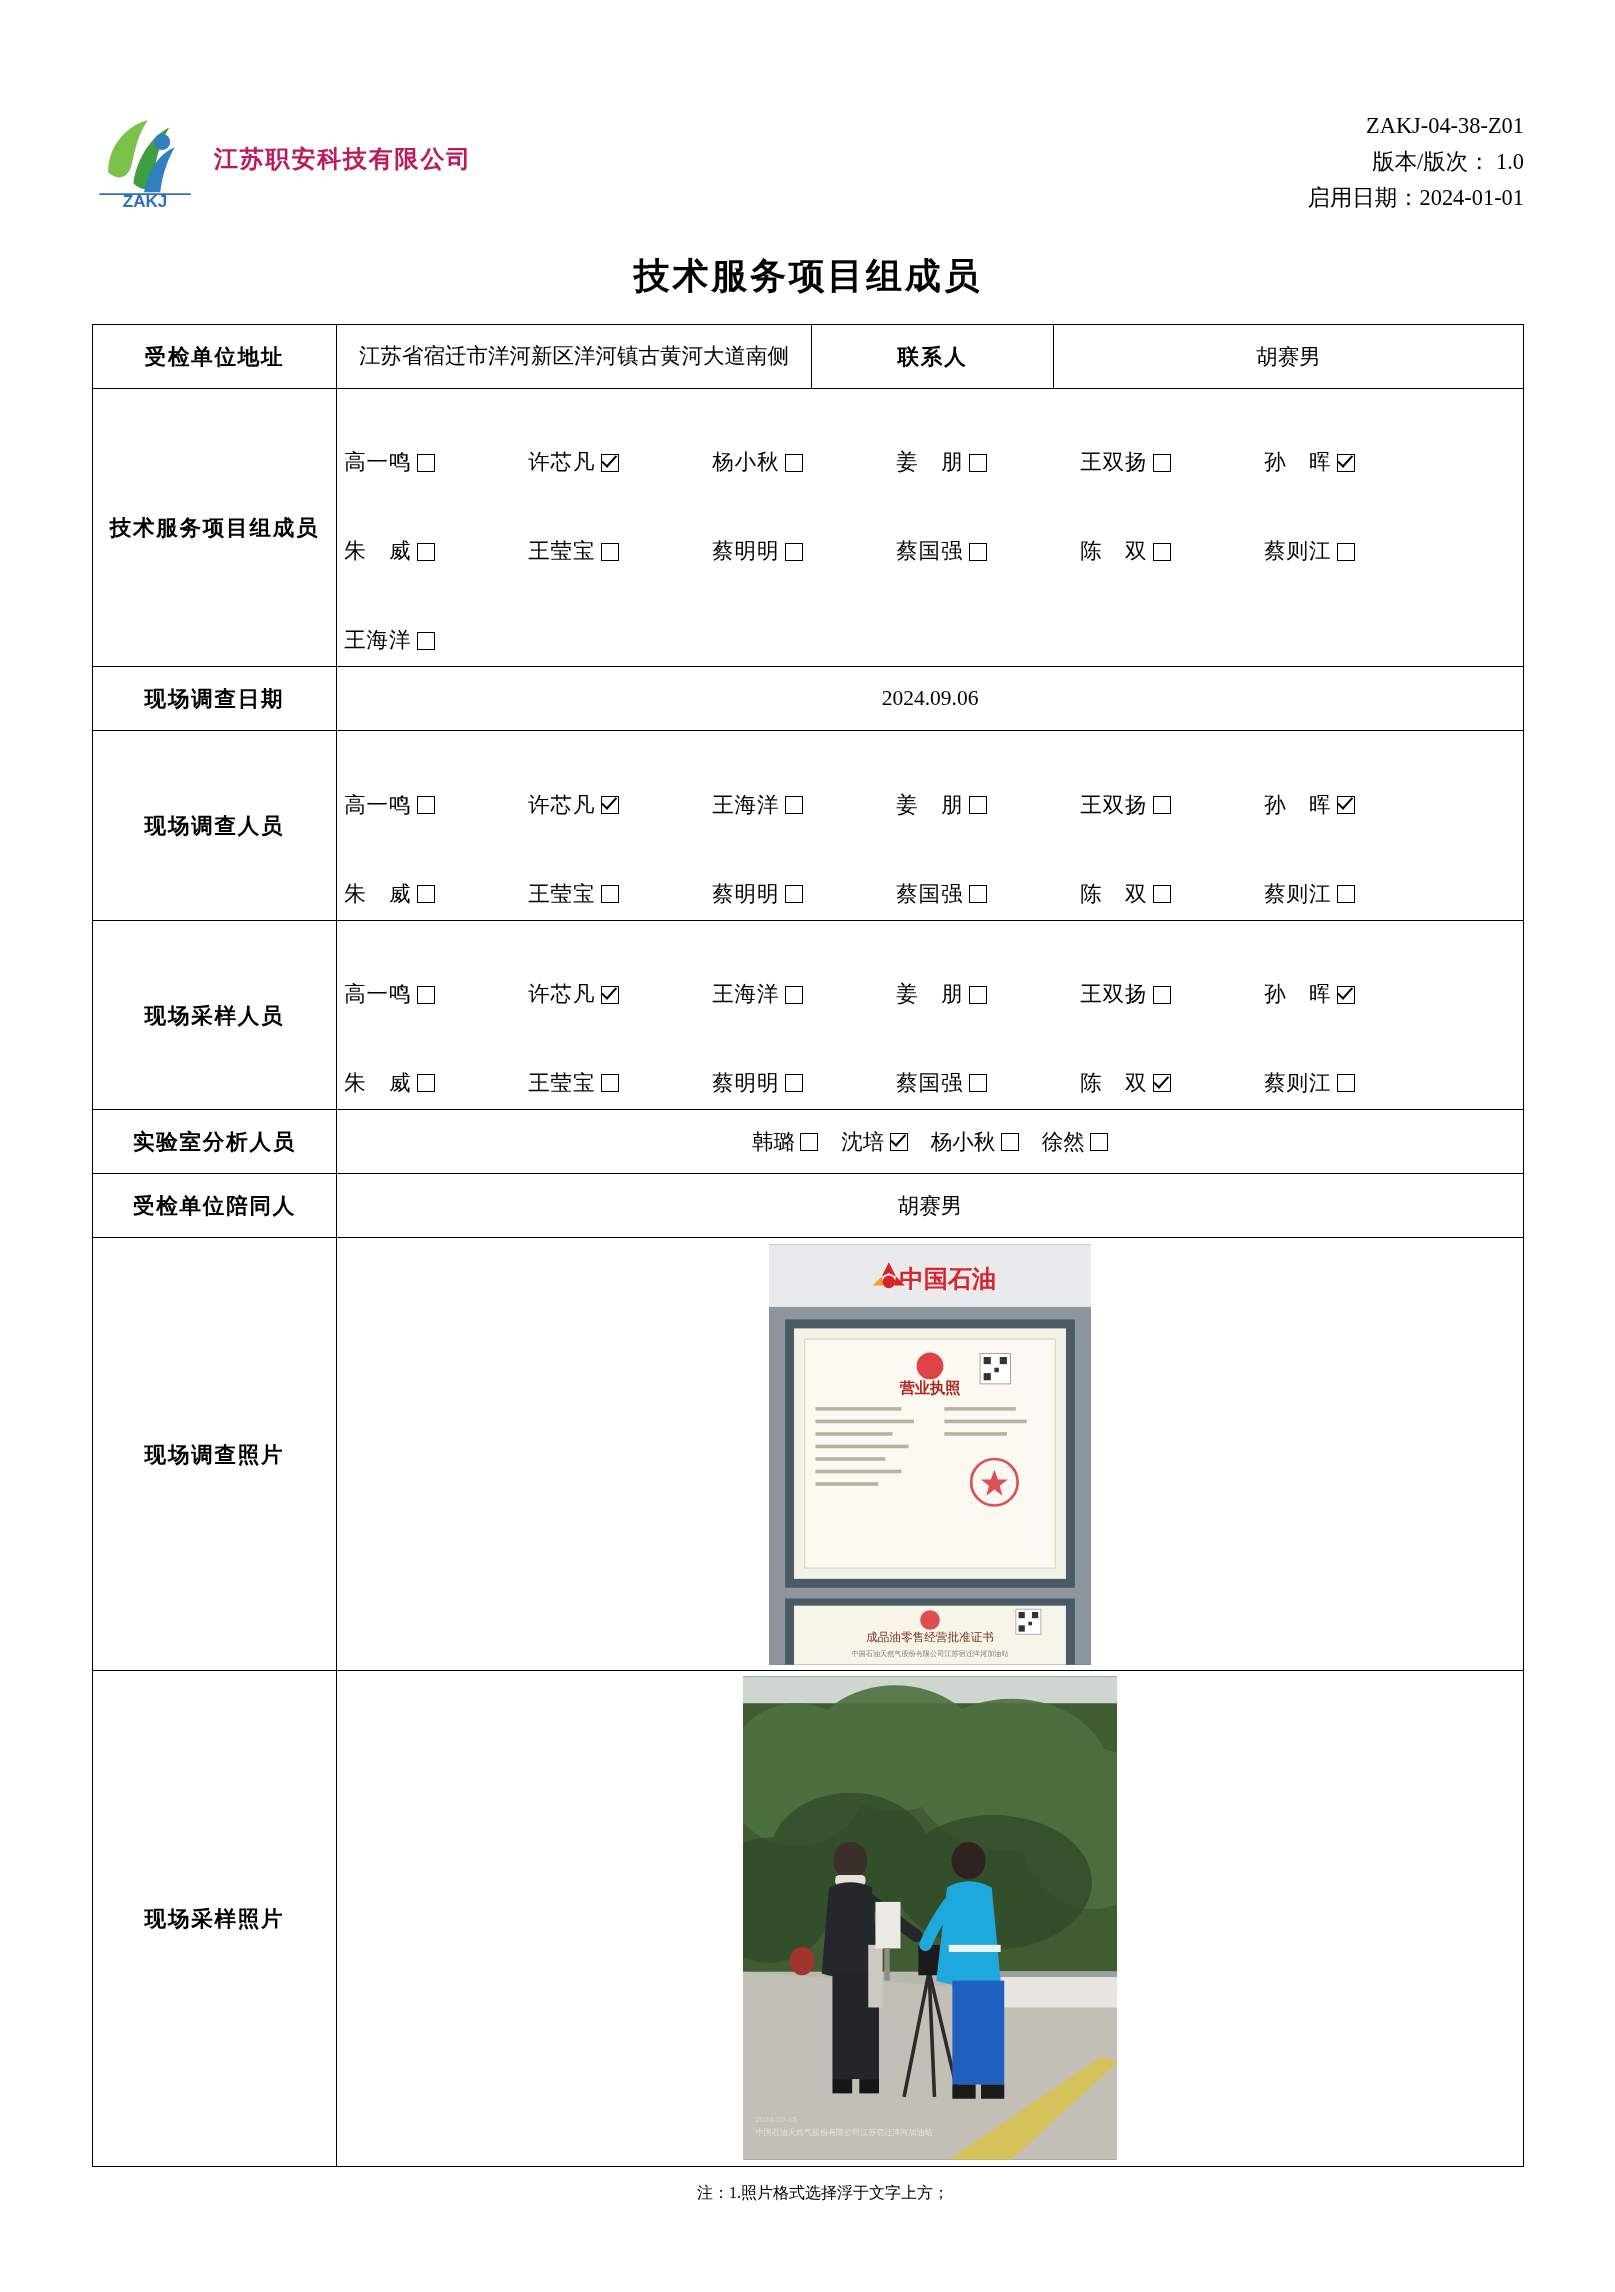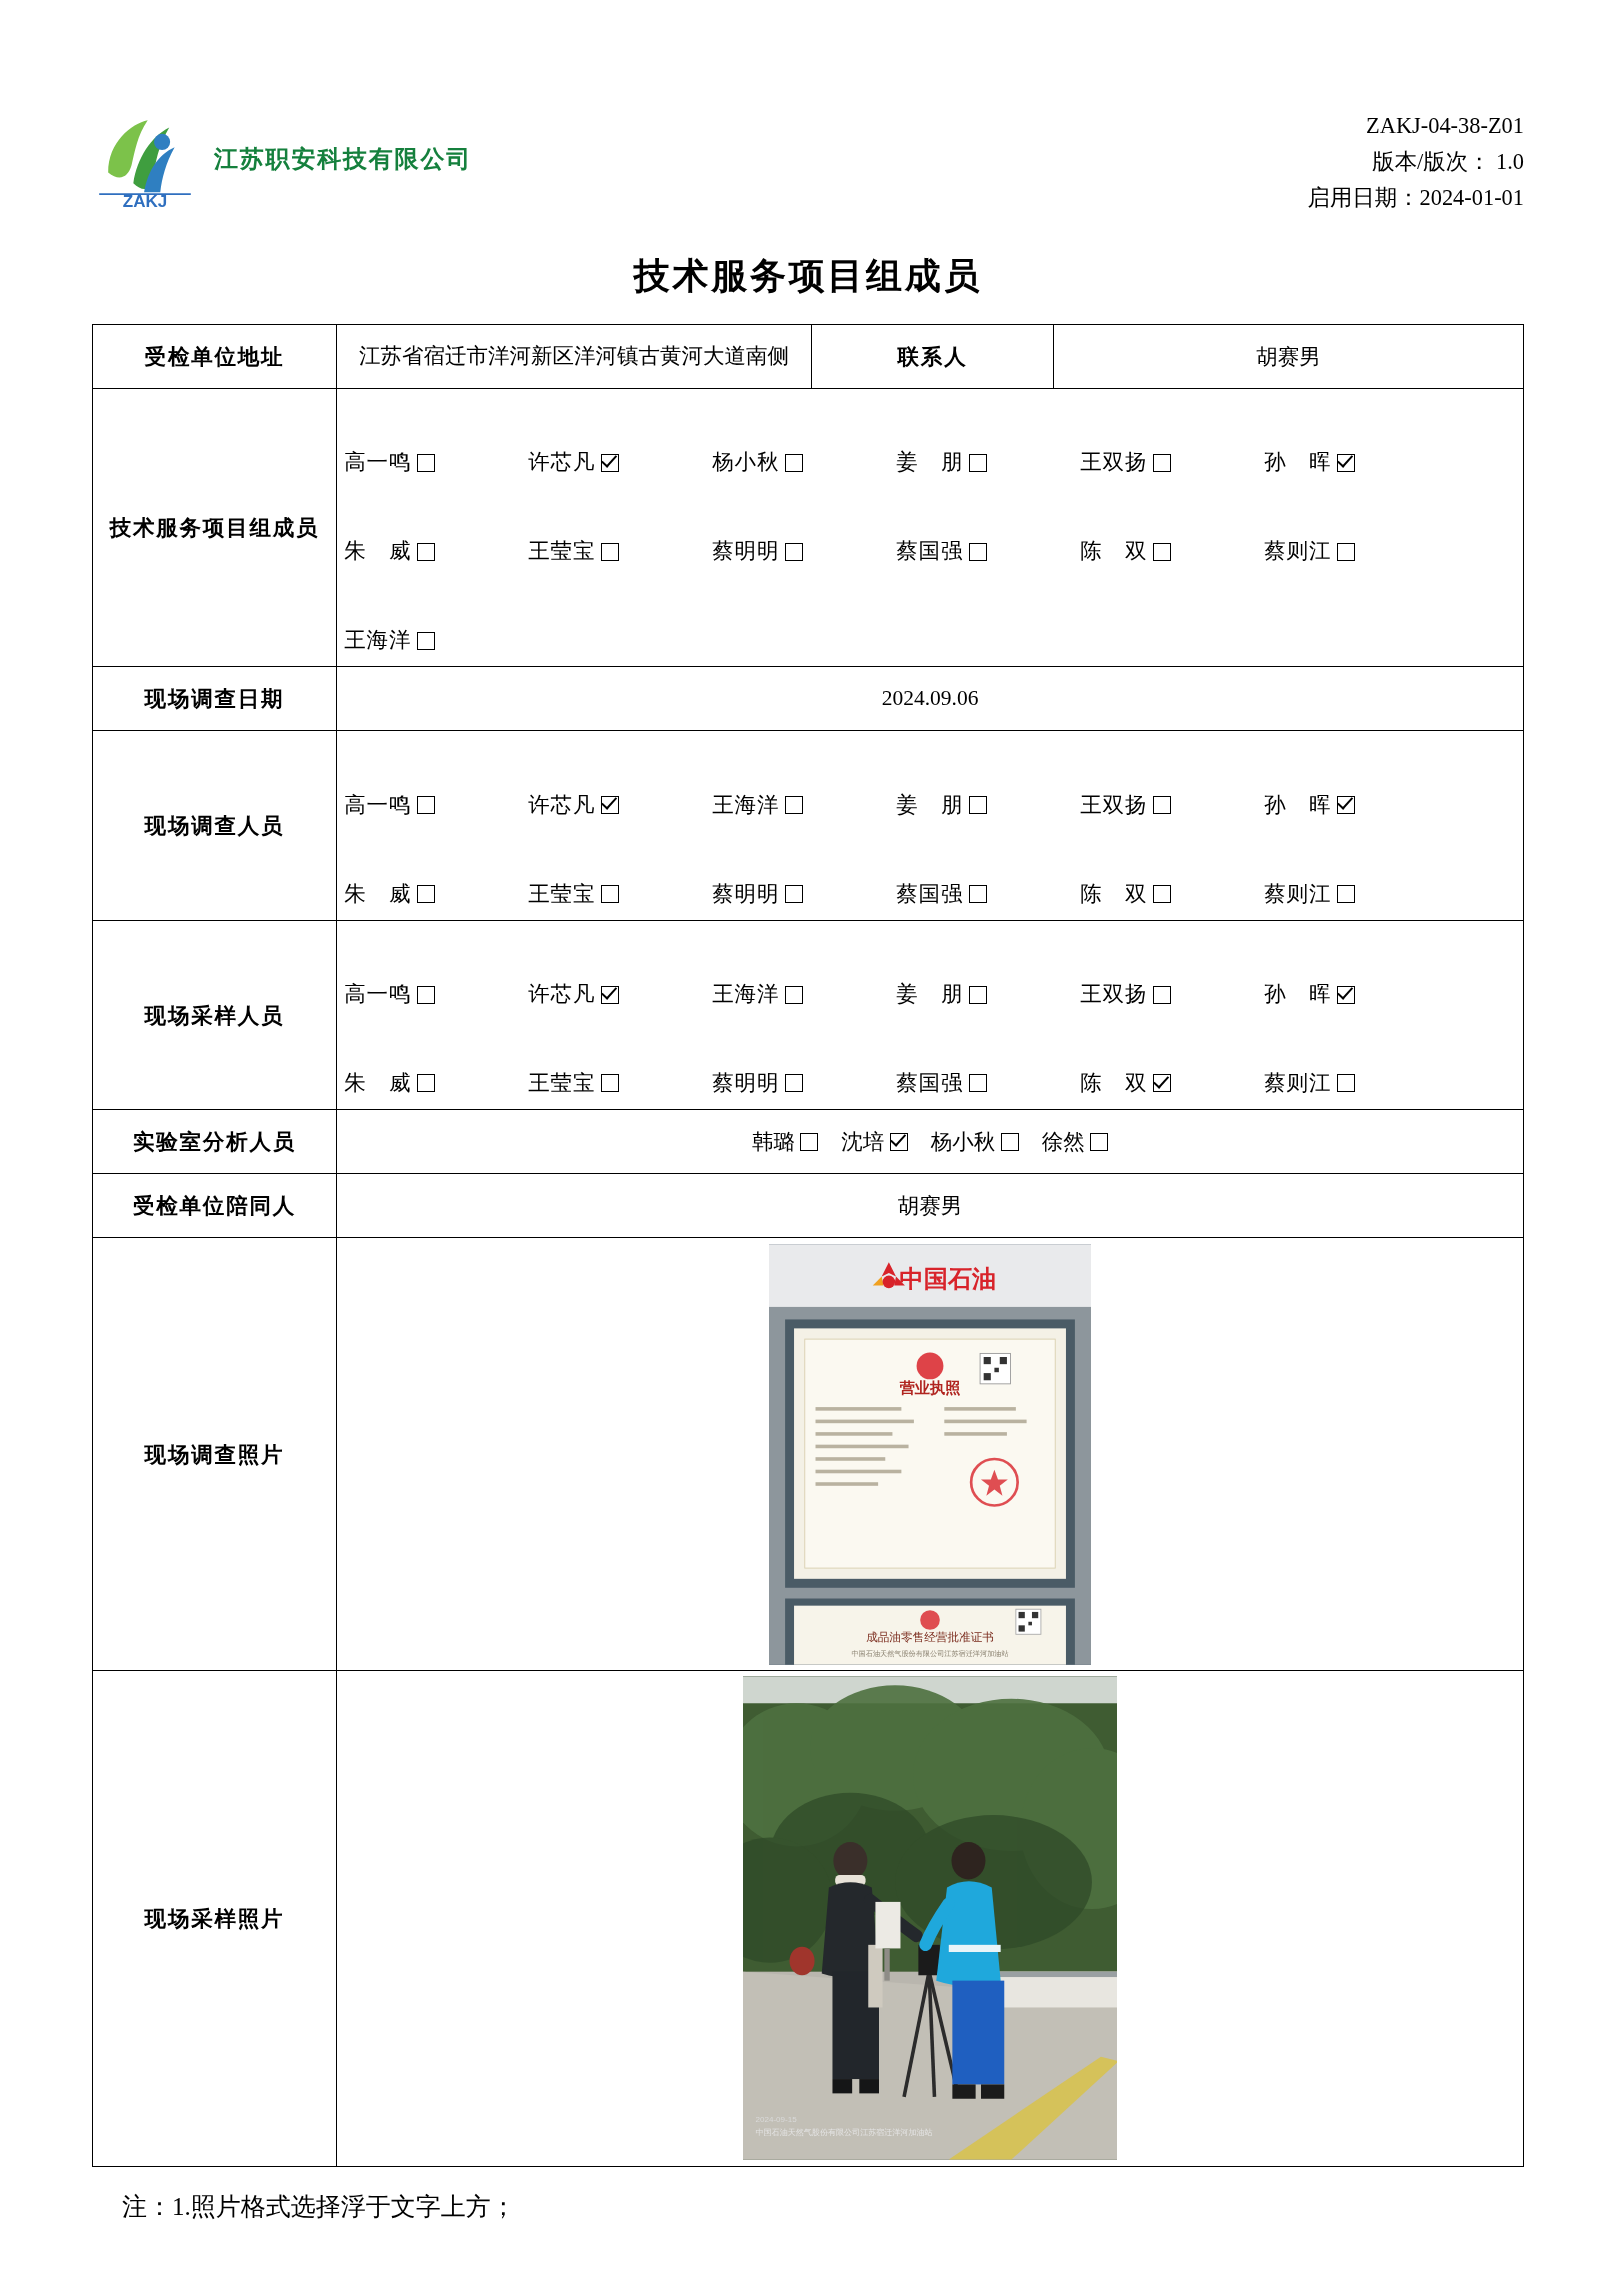--- a/index.html
+++ b/index.html
@@ -36,21 +36,21 @@
   .logo {
     width: 106px;
     height: 106px;
     position: relative;
     flex: none;
   }
   .logo svg { display:block; }
   .company-name {
     font-size: 24px;
     letter-spacing: 1.8px;
-    color: #15803d;
+    color: #be185d;
     font-family: "Liberation Serif", serif;
     white-space: nowrap;
     font-weight: 600;
   }
   .header-right {
     text-align: right;
     font-size: 22.4px;
     line-height: 1.62;
     padding-top: 1.8px;
     white-space: nowrap;
@@ -161,23 +161,24 @@
     width: 374px;
     height: 484px;
     margin: 0 auto;
     position: relative;
     overflow: hidden;
     background: #5d6f58;
   }
 
   
   .note {
-    margin-top: 23px;
-    font-size: 25px;
+    margin-top: 16px;
+    font-size: 16px;
     padding-left: 30px;
+    text-align: center;
   }
   .pagenum {
     margin-top: 77px;
     text-align: center;
     font-size: 22.4px;
     letter-spacing: 7.2px;
   }
 </style>
 </head>
 <body>

